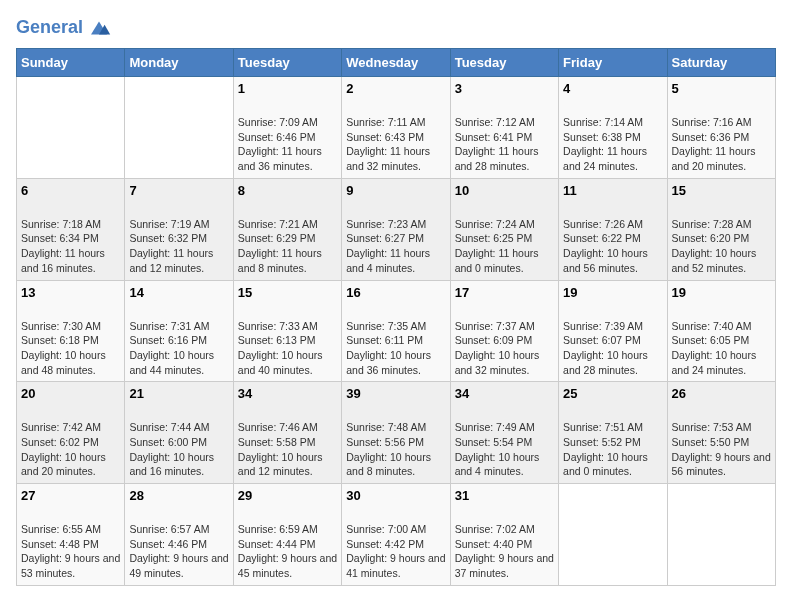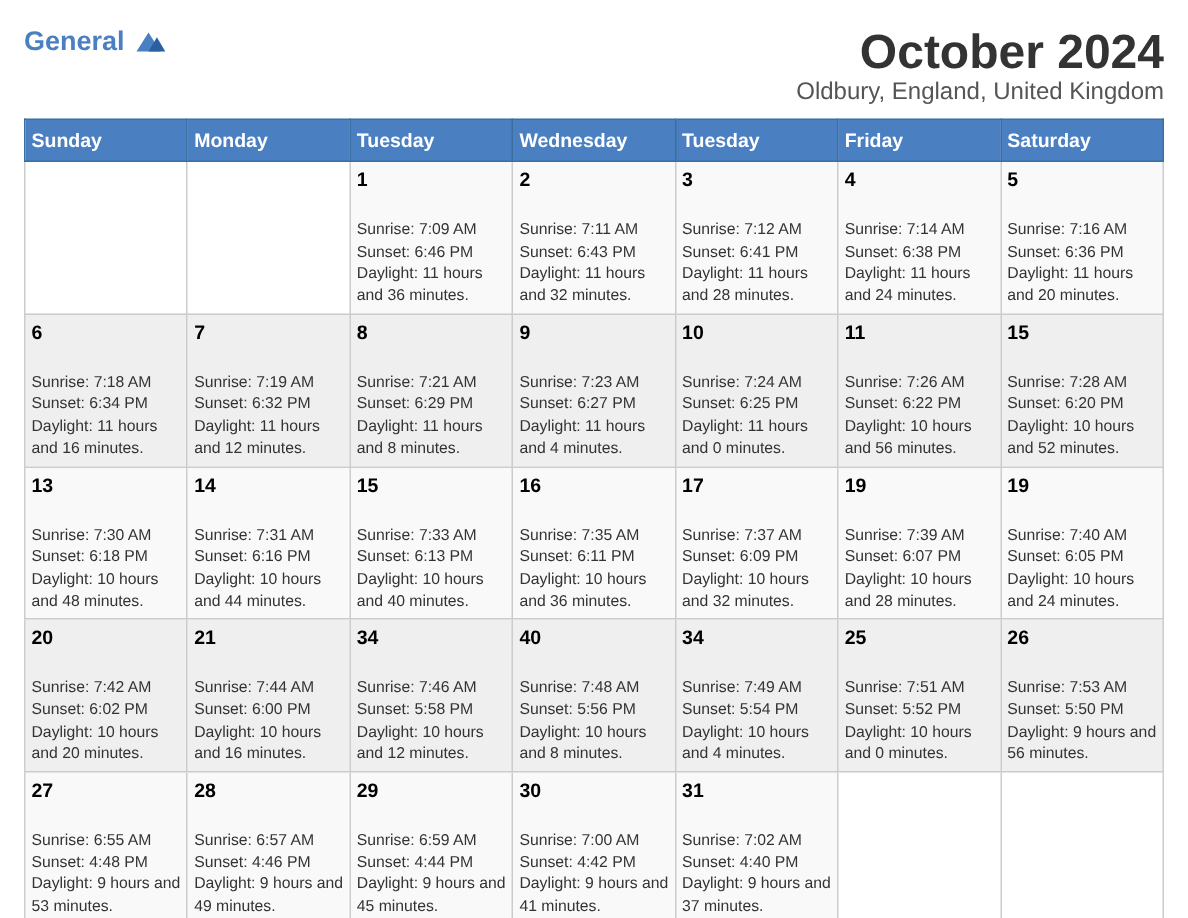--- a/index.html
+++ b/index.html
@@ -6,21 +6,21 @@
     body {
       font-family: Arial, sans-serif;
       background: #fff;
       width: 792px;
       min-height: 612px;
       padding: 16px;
     }
     .header {
       display: flex;
       justify-content: space-between;
-      align-items: flex-start;
+      align-items: flex-end;
       margin-bottom: 8px;
     }
     .logo {
       display: flex;
       align-items: center;
     }
     .logo-text {
       font-size: 18px;
       font-weight: bold;
       color: #333;
@@ -101,24 +101,20 @@
         <span class="logo-text">
           <span>General</span>
         </span>
         <svg class="logo-icon" viewBox="0 0 30 24" xmlns="http://www.w3.org/2000/svg">
           <polygon points="5,20 15,4 25,20" fill="#4a7fc1"></polygon>
           <polygon points="15,20 22,8 29,20" fill="#2a5fa0"></polygon>
         </svg>
       </div>
     </div>
   </div>
-  <div class="title-block">
-    <div class="month-title">October 2024</div>
-    <div class="location">Oldbury, England, United Kingdom</div>
-  </div>
 </div>
 
 <table class="calendar">
   <thead>
     <tr id="weekday-header">
         <th>Sunday</th>
         <th>Monday</th>
         <th>Tuesday</th>
         <th>Wednesday</th>
         <th>Tuesday</th>
@@ -218,21 +214,21 @@
         </td>
         <td>
           <span class="day-number">21</span>
           <div class="day-info">Sunrise: 7:44 AM<br>Sunset: 6:00 PM<br>Daylight: 10 hours and 16 minutes.</div>
         </td>
         <td>
           <span class="day-number">34</span>
           <div class="day-info">Sunrise: 7:46 AM<br>Sunset: 5:58 PM<br>Daylight: 10 hours and 12 minutes.</div>
         </td>
         <td>
-          <span class="day-number">40</span>
+          <span class="day-number">39</span>
           <div class="day-info">Sunrise: 7:48 AM<br>Sunset: 5:56 PM<br>Daylight: 10 hours and 8 minutes.</div>
         </td>
         <td>
           <span class="day-number">34</span>
           <div class="day-info">Sunrise: 7:49 AM<br>Sunset: 5:54 PM<br>Daylight: 10 hours and 4 minutes.</div>
         </td>
         <td>
           <span class="day-number">25</span>
           <div class="day-info">Sunrise: 7:51 AM<br>Sunset: 5:52 PM<br>Daylight: 10 hours and 0 minutes.</div>
         </td>

